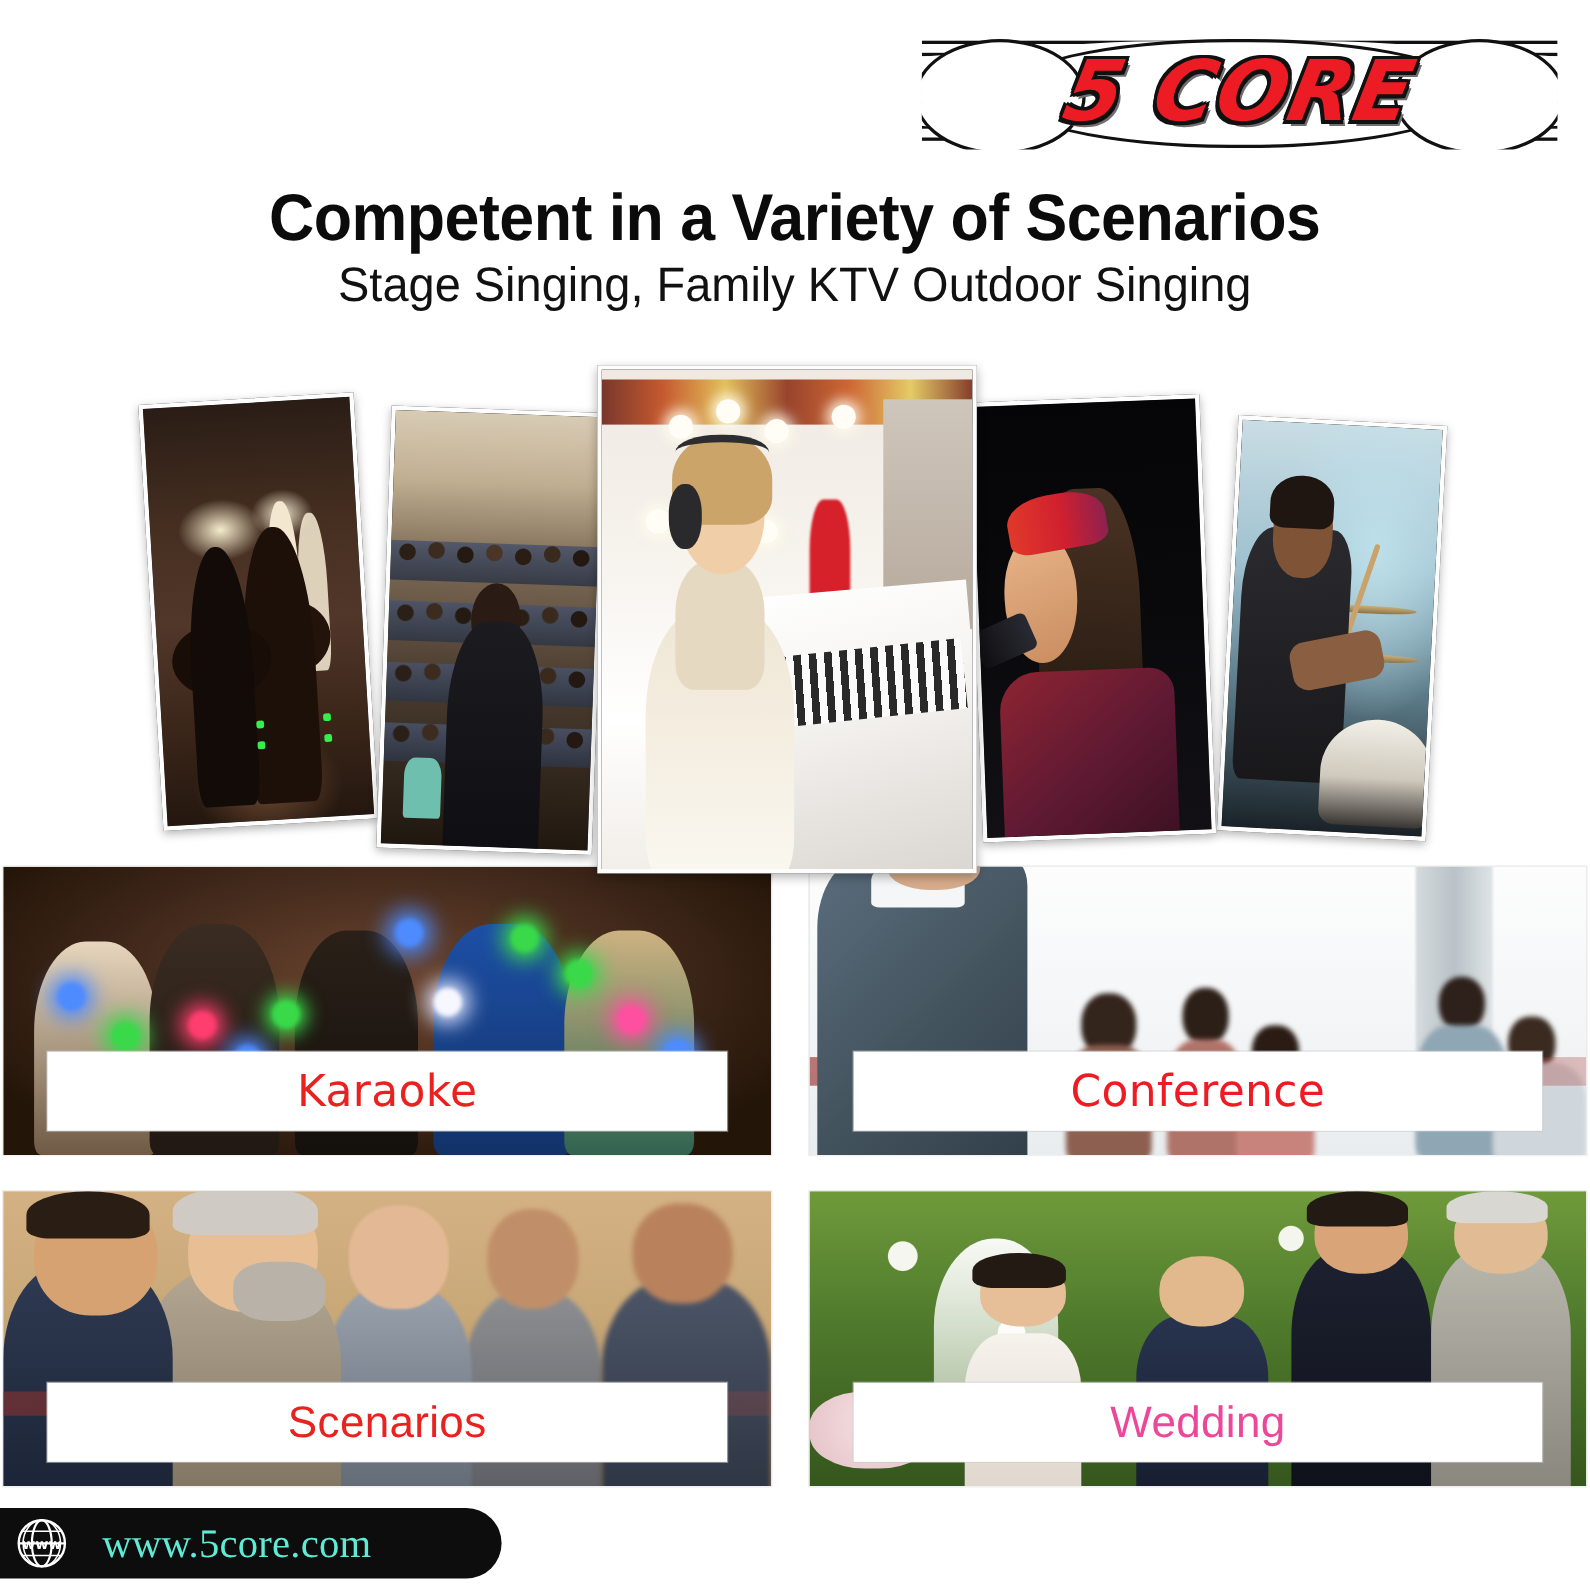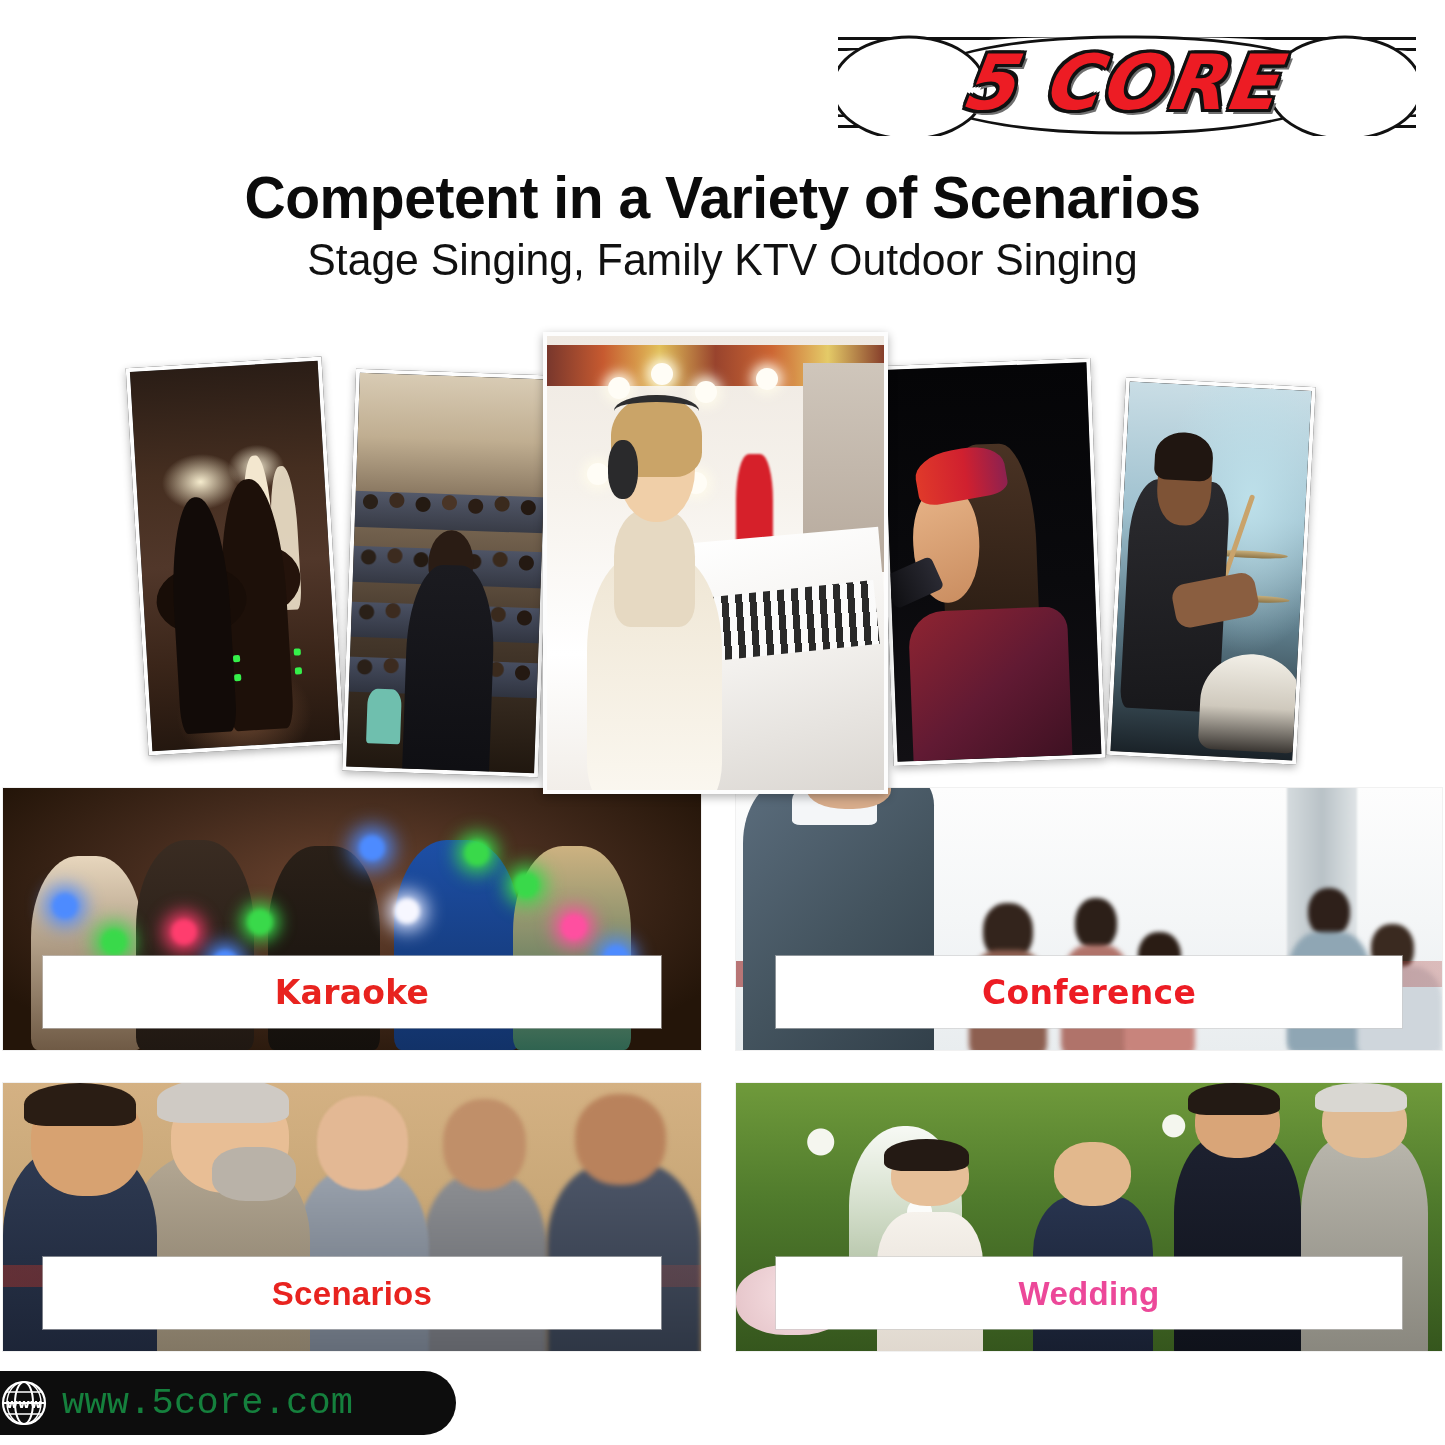--- a/index.html
+++ b/index.html
@@ -222,21 +222,21 @@
   .c-br { left:735px; top:295px; width:708px; height:270px; }
 
   .label-bar {
     position:absolute; left:40px; right:40px; bottom:22px;
     height:72px; background:#ffffff;
     display:flex; align-items:center; justify-content:center;
     box-shadow:0 0 0 1px rgba(200,200,200,.55);
   }
   .label-bar span {
     font-family:"DejaVu Sans", sans-serif;
-    font-weight:bold; font-size:33px; color:#e8231f;
+    font-weight:normal; font-size:40px; color:#e8231f;
     letter-spacing:0.3px; line-height:1;
   }
   .label-bar.plain span { font-family:"Liberation Sans", sans-serif; }
 
   
   .sc-karaoke { background:
       radial-gradient(ellipse 60% 70% at 50% 40%, #6d4530 0%, #432a1c 55%, #241509 100%);}
   .sc-karaoke .kperson { position:absolute; bottom:0; border-radius:42% 42% 6% 6%; }
   .sc-karaoke .led { position:absolute; width:26px; height:26px; border-radius:50%;
       filter:blur(2px); }
@@ -278,26 +278,26 @@
       border-radius:48% 48% 14% 14%;}
   .sc-wed .whead { position:absolute; border-radius:46%;}
 
   
   .footer {
     position:absolute; left:0; top:1371px;
     width:456px; height:64px;
     background:#0d0d0d;
     border-radius:0 34px 34px 0;
     display:flex; align-items:center;
-    padding-left:0; gap:14px;
+    padding-left:14px; gap:31px;
   }
   .globe { position:relative; width:48px; height:48px; flex:0 0 48px; }
   .globe svg { display:block; }
   .footer-url {
-    color:#15803d; font-family:Liberation Mono, monospace;
+    color:#5eead4; font-family:Liberation Serif, serif;
     font-size:37px; font-weight:normal; letter-spacing:0.2px; line-height:1;
   }
 </style>
 </head>
 <body>
 
 <div id="page">
 
   <div class="logo-band">
     <div class="logo-stripes">

